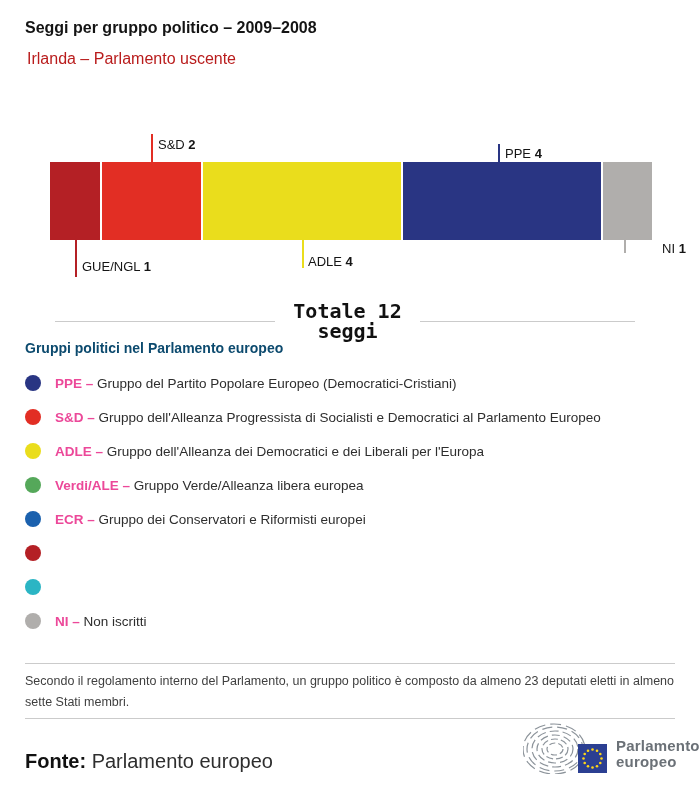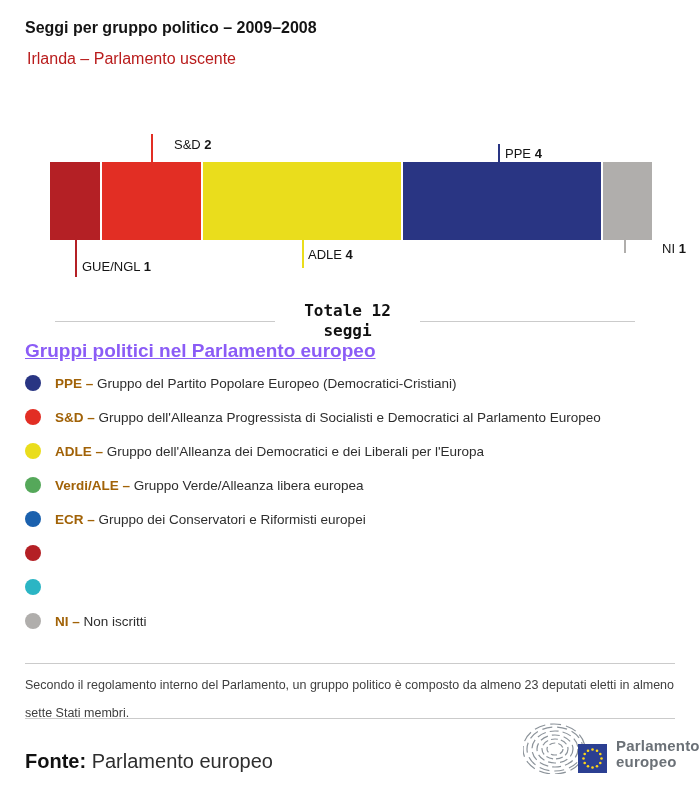--- a/index.html
+++ b/index.html
@@ -22,49 +22,49 @@
   .tick { width:2px; }
   .tick-sd   { left:151px; top:134px; height:28px; }
   .tick-ppe  { left:498px; top:144px; height:18px; }
   .tick-gue  { left:75px;  top:240px; height:37px; }
   .tick-adle { left:302px; top:240px; height:28px; }
   .tick-ni   { left:624px; top:240px; height:13px; }
 
   
   .callout-label { font-size:13px; color:#151515; white-space:nowrap; }
   .callout-label b { font-weight:bold; }
-  .label-sd   { left:158px; top:137px;margin-left:16px; }
+  .label-sd   { left:158px; top:137px; }
   .label-ppe  { left:505px; top:146px; }
   .label-gue  { left:82px;  top:259px; }
-  .label-adle { left:308px; top:247px; }
+  .label-adle { left:308px; top:254px; }
   .label-ni   { left:630px; top:241px;margin-left:32px; }
 
   
   .total-rule { height:1px; background:#cbcbcb; }
   .rule-left  { left:55px;  top:321px; width:220px; }
   .rule-right { left:420px; top:321px; width:215px; }
   .total-text {
     left:270px; top:301px; width:155px; text-align:center;
     font-family:"DejaVu Sans Mono", monospace; font-weight:bold;
-    font-size:16px; line-height:20px; color:#111;
+    font-size:20px; line-height:20px; color:#111;
   }
 
   
-  .legend-heading { left:25px; top:340px; font-size:19px; font-weight:bold; color:#8b5cf6;text-decoration:underline; }
+  .legend-heading { left:25px; top:340px; font-size:14px; font-weight:bold; color:#0c4a6e; }
   .legend-list { left:25px; top:366px; width:660px; }
   .legend-row { height:34px; display:flex; align-items:center; }
   .legend-dot { width:16px; height:16px; border-radius:50%; flex:0 0 16px; margin-right:14px; }
   .legend-text { font-size:13.5px; color:#2e2e2e; white-space:nowrap; }
-  .legend-text b { color:#a16207; }
+  .legend-text b { color:#ec4899; }
 
   
   .foot-rule { height:1px; background:#cbcbcb; }
   .foot-rule-1 { left:25px; top:663px; width:650px; }
   .foot-rule-2 { left:25px; top:718px; width:650px; }
-  .footnote { left:25px; top:671px; width:655px; font-size:12.5px; line-height:28px; color:#3f3f3f; }
+  .footnote { left:25px; top:671px; width:655px; font-size:12.5px; line-height:21px; color:#3f3f3f; }
   .source { left:25px; top:750px; font-size:20px; color:#2e2e2e; }
   .source b { color:#111; }
 
   .logo { left:523px; top:722px; display:flex; align-items:center; }
   .logo-text {
     margin-left:5px; margin-top:11px;
     font-size:15px; font-weight:bold; line-height:16px; color:#6b7177;
     letter-spacing:0.2px;
   }
 </style>

